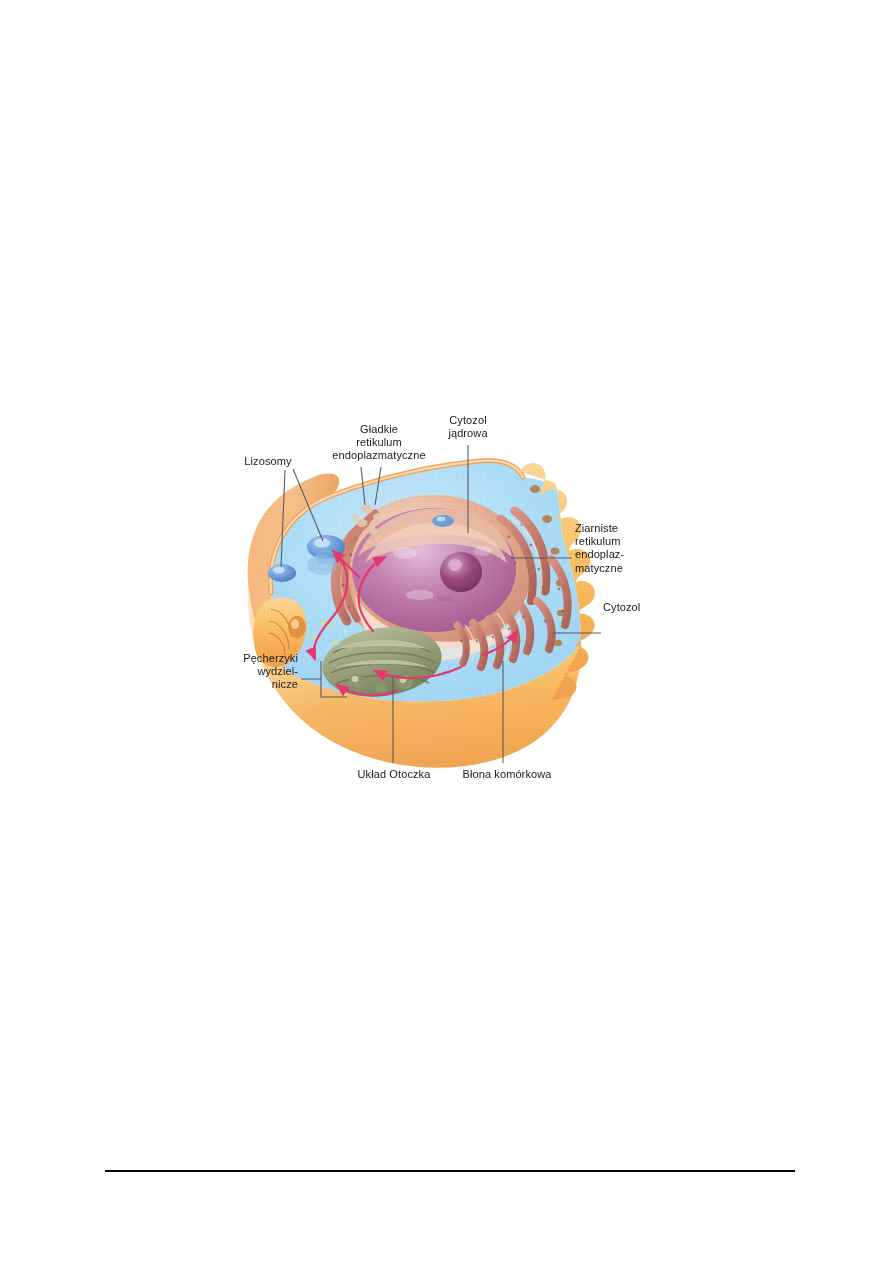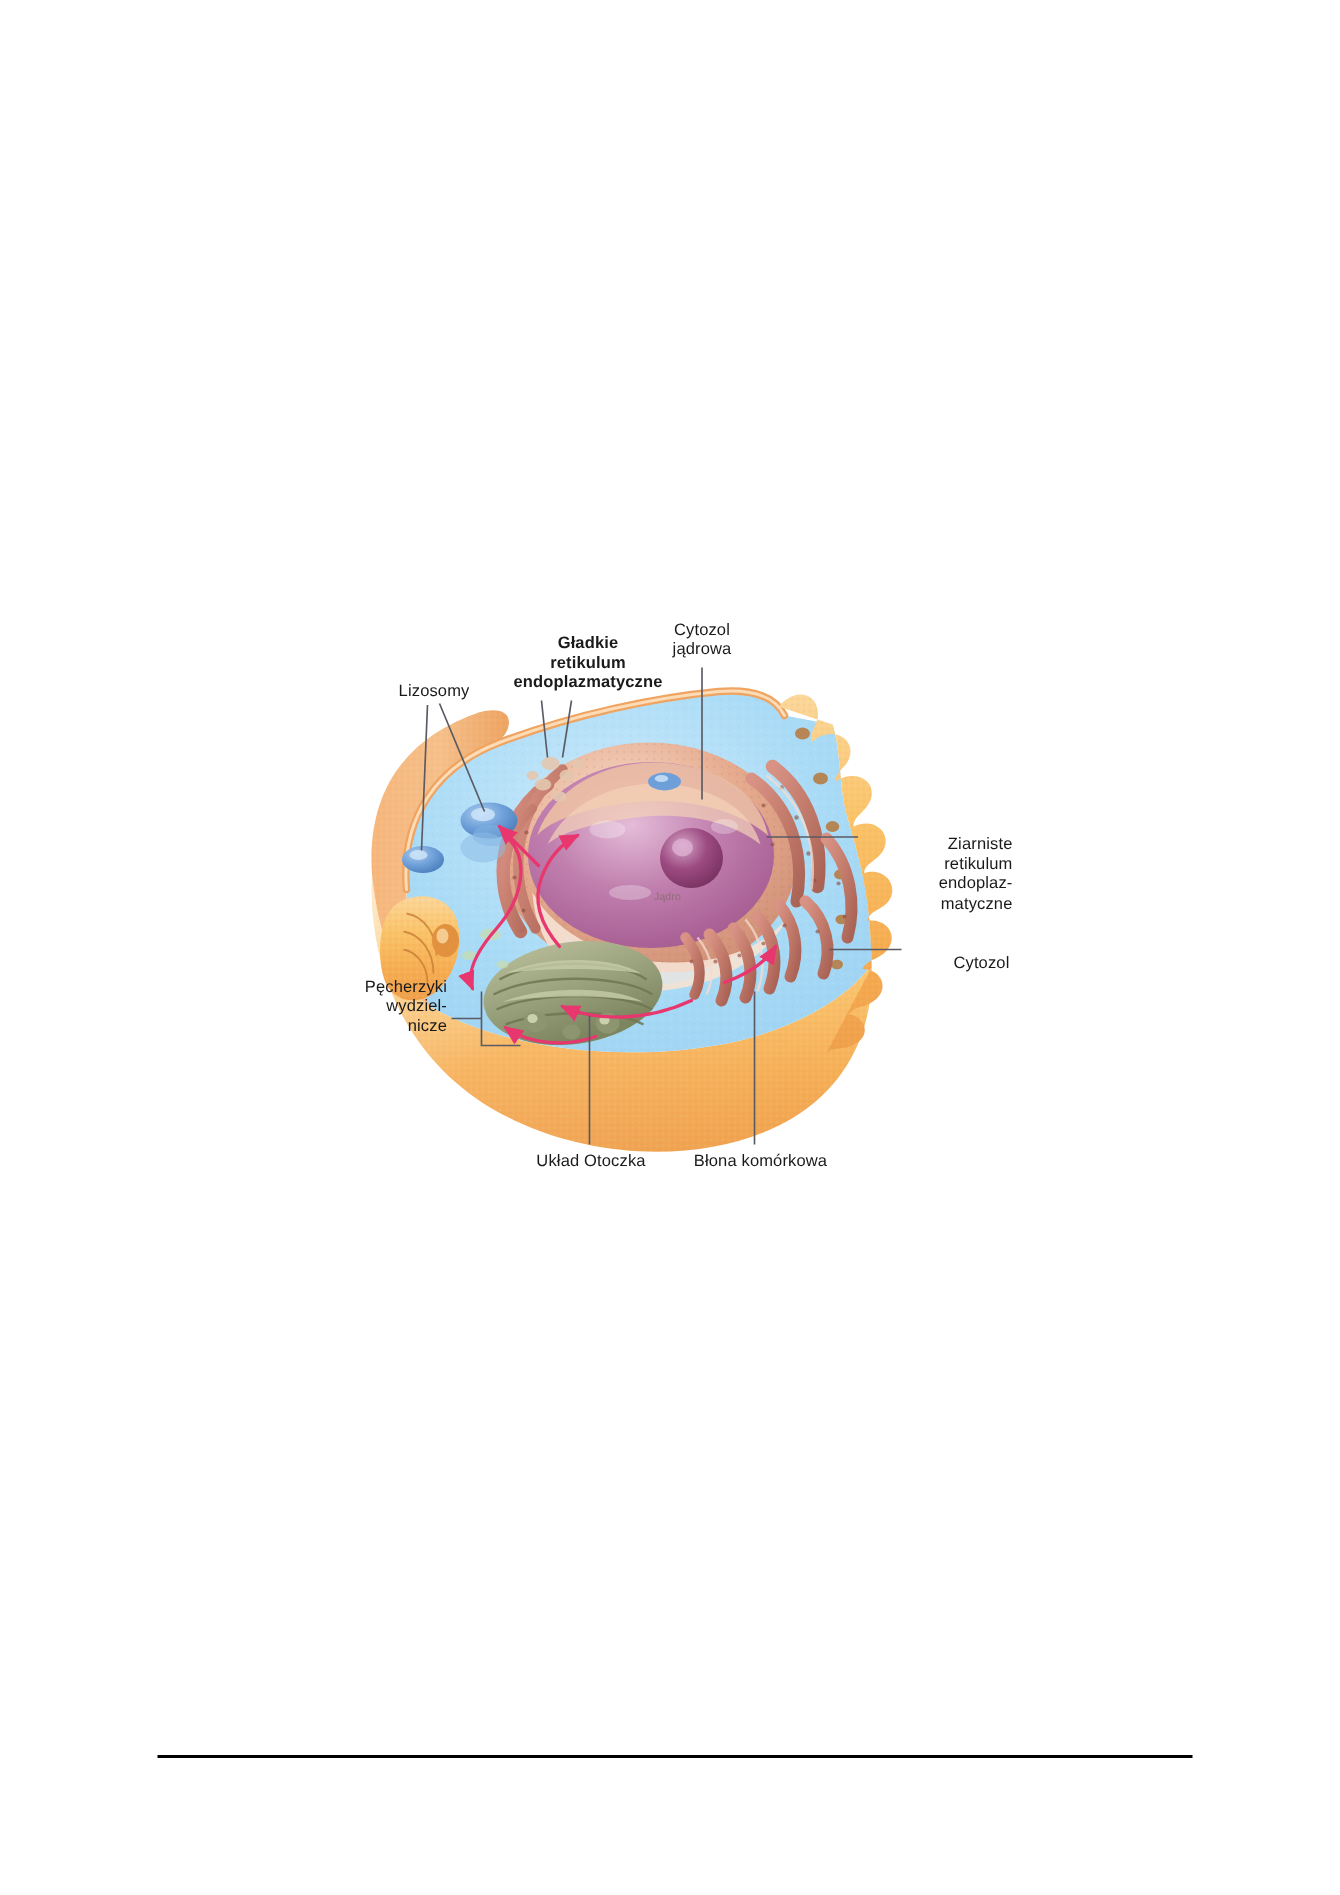--- a/index.html
+++ b/index.html
@@ -40,25 +40,25 @@
     position: absolute;
     font-family: "Liberation Sans", sans-serif;
     font-size: 11px;
     line-height: 13.2px;
     color: #1a1a1a;
     white-space: pre;
     letter-spacing: 0.1px;
   }
   .lbl.c  { text-align: center; }
   .lbl.r  { text-align: right; }
-  .lbl.l  { text-align: right; margin-top: 35px; }
-
-  
-  #lbl-lizosomy        { left: 8px;   top: 50px;  width: 90px; text-align: right; }
-  #lbl-gladkie         { left: 114px; top: 18px;  width: 126px; font-weight: bold; }
+  .lbl.l  { text-align: left; }
+
+  
+  #lbl-lizosomy        { left: 8px;   top: 50px;  width: 90px; }
+  #lbl-gladkie         { left: 101px; top: 18px;  width: 126px; }
   #lbl-otoczka         { left: 205px; top: 9px;   width: 96px; }
   #lbl-ziarniste       { left: 360px; top: 117px; width: 100px; }
   #lbl-cytozol         { left: 388px; top: 196px; width: 70px; }
   #lbl-pecherzyki      { left: -2px;  top: 247px; width: 85px; }
   #lbl-uklad           { left: 99px;  top: 363px; width: 160px; }
   #lbl-blona           { left: 207px; top: 363px; width: 170px; }
 
   
   #lbl-jadro {
     left: 200px; top: 190px; width: 60px;

